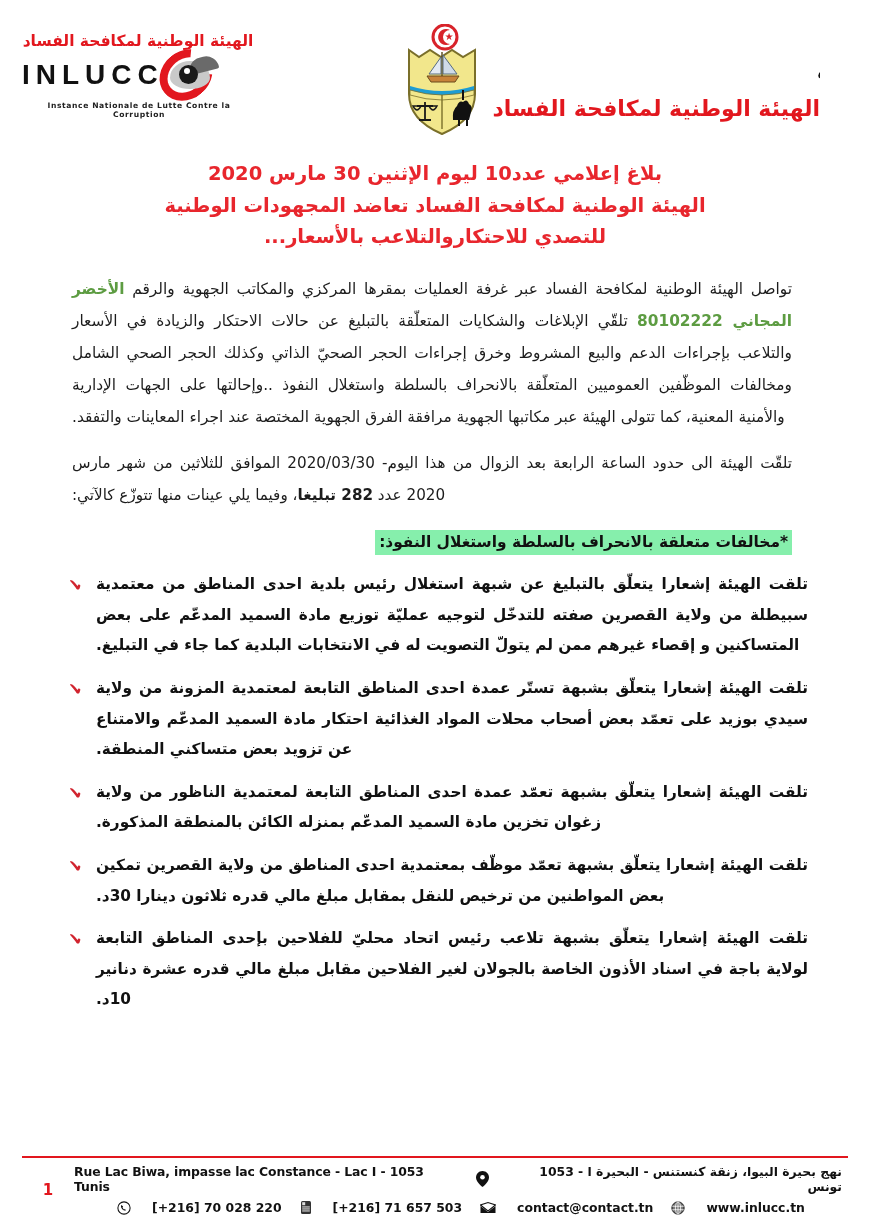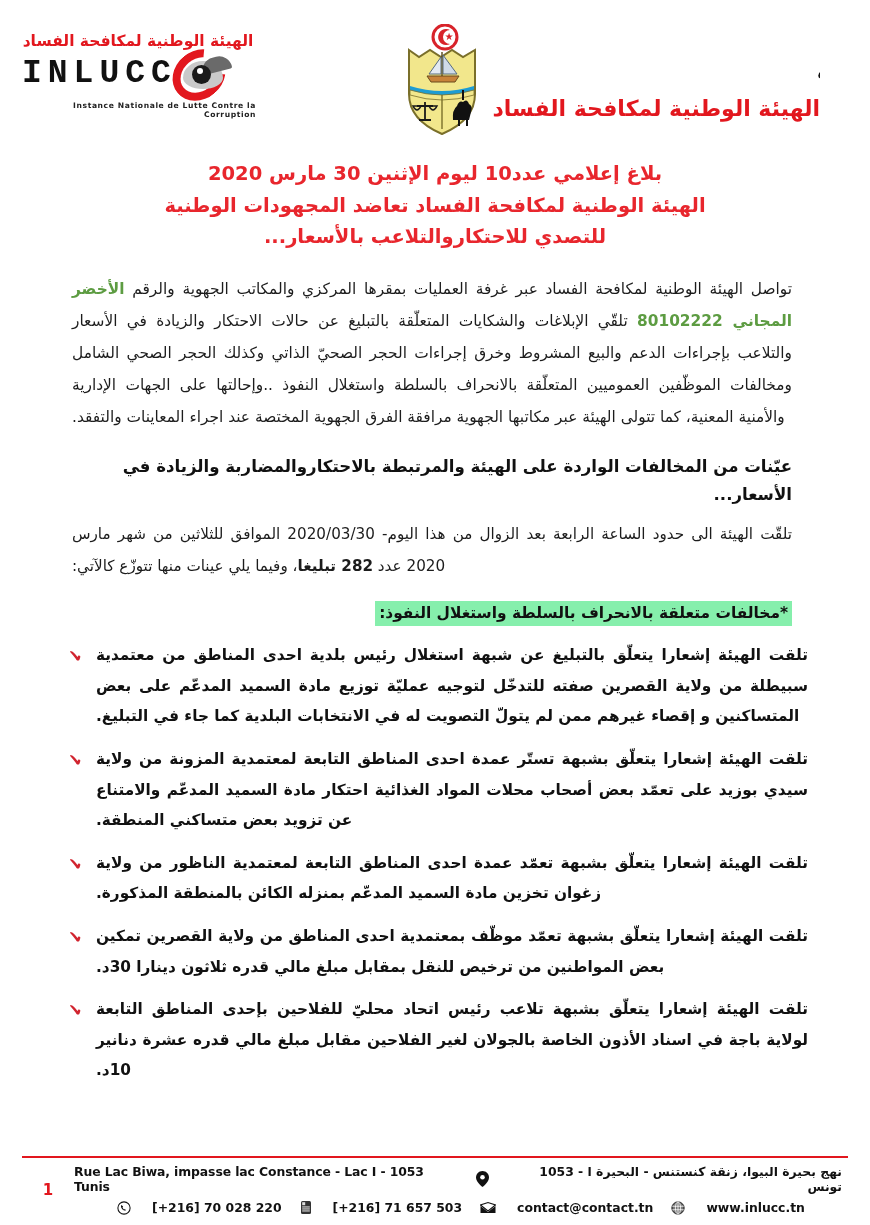--- a/index.html
+++ b/index.html
@@ -20,22 +20,22 @@
     direction:ltr;
   }
   .logo-block{width:260px;padding-top:12px;}
   .logo-arabic{
     color:#e2171e;font-weight:bold;font-size:15.5px;text-align:center;
     letter-spacing:0px;line-height:1;direction:rtl;margin:0 0 1px 0;
     padding-right:28px;
   }
   .logo-row{display:flex;align-items:center;justify-content:flex-start;}
   .logo-word{
-    font-size:33px;font-weight:bold;letter-spacing:6px;color:#111;
-    line-height:0.92;font-family:Liberation Mono, monospace;
+    font-size:28px;font-weight:bold;letter-spacing:6px;color:#111;
+    line-height:0.92;font-family:Liberation Sans, sans-serif;
   }
   .eye-mark{position:relative;width:62px;height:48px;margin-left:-6px;flex:none;}
   .eye-arc{
     position:absolute;left:0;top:0;width:56px;height:48px;
     border:8px solid #e2171e;border-radius:50%;
     border-right-color:transparent;
     transform:rotate(-40deg);
     box-sizing:border-box;
   }
   .eye-white{
@@ -49,21 +49,21 @@
   .eye-pupil{
     position:absolute;left:21px;top:14px;width:19px;height:19px;
     background:#1a1a1a;border-radius:50%;
   }
   .eye-glint{
     position:absolute;left:26px;top:17px;width:6px;height:6px;
     background:#ffffff;border-radius:50%;
   }
   .logo-sub{
     font-size:7.6px;font-weight:bold;color:#222;letter-spacing:0.6px;
-    text-align:right;padding-right:26px;margin-top:2px;
+    text-align:center;padding-right:26px;margin-top:2px;
   }
 
   .emblem-block{display:flex;align-items:flex-start;gap:0;margin-left:100px;padding-top:2px;}
   .emblem{width:96px;height:110px;flex:none;}
 
   .gov-block{direction:rtl;text-align:center;padding-top:18px;margin-right:28px;}
   .gov-line1{height:52px;}
   .gov-line1 svg{display:block;}
   .gov-line2{
     color:#e2171e;font-size:22px;font-weight:bold;margin-top:2px;letter-spacing:0px;
@@ -203,21 +203,20 @@
   <div class="title">
     <div>بلاغ إعلامي عدد10 ليوم الإثنين 30 مارس 2020</div>
     <div>الهيئة الوطنية لمكافحة الفساد تعاضد المجهودات الوطنية</div>
     <div>للتصدي للاحتكاروالتلاعب بالأسعار...</div>
   </div>
 
   <div class="body">
     <p class="para just"><span>تواصل الهيئة الوطنية لمكافحة الفساد عبر غرفة العمليات بمقرها المركزي والمكاتب الجهوية والرقم </span><span class="green">الأخضر المجاني</span><span class="green"> </span><span class="green">80102222</span><span> تلقّي الإبلاغات والشكايات المتعلّقة بالتبليغ عن حالات الاحتكار والزيادة في الأسعار والتلاعب بإجراءات الدعم والبيع المشروط وخرق إجراءات الحجر الصحيّ الذاتي وكذلك الحجر الصحي الشامل ومخالفات الموظّفين العموميين المتعلّقة بالانحراف بالسلطة واستغلال النفوذ ..وإحالتها على الجهات الإدارية والأمنية المعنية، كما تتولى الهيئة عبر مكاتبها الجهوية مرافقة الفرق الجهوية المختصة عند اجراء المعاينات والتفقد.</span></p>
   </div>
 
-  <div class="subhead">عيّنات من المخالفات الواردة على الهيئة والمرتبطة بالاحتكاروالمضاربة والزيادة في الأسعار...</div>
 
   <p class="para2"><span>تلقّت الهيئة الى حدود الساعة الرابعة بعد الزوال من هذا اليوم- 2020/03/30  الموافق للثلاثين من شهر مارس 2020 عدد </span><span class="bold">282 تبليغا</span><span>، وفيما يلي عينات منها تتوزّع كالآتي:</span></p>
 
   <div class="highlight-wrap">
     <span class="highlight">*مخالفات متعلقة بالانحراف بالسلطة واستغلال النفوذ:</span>
   </div>
 
   <div class="bullets">
     <div class="bullet">
       <div class="bullet-text">تلقت الهيئة إشعارا يتعلّق بالتبليغ عن شبهة استغلال رئيس بلدية احدى المناطق من معتمدية سبيطلة من ولاية القصرين صفته للتدخّل لتوجيه عمليّة توزيع مادة السميد المدعّم على بعض المتساكنين و إقصاء غيرهم ممن لم يتولّ التصويت له في الانتخابات البلدية كما جاء في التبليغ.</div>

